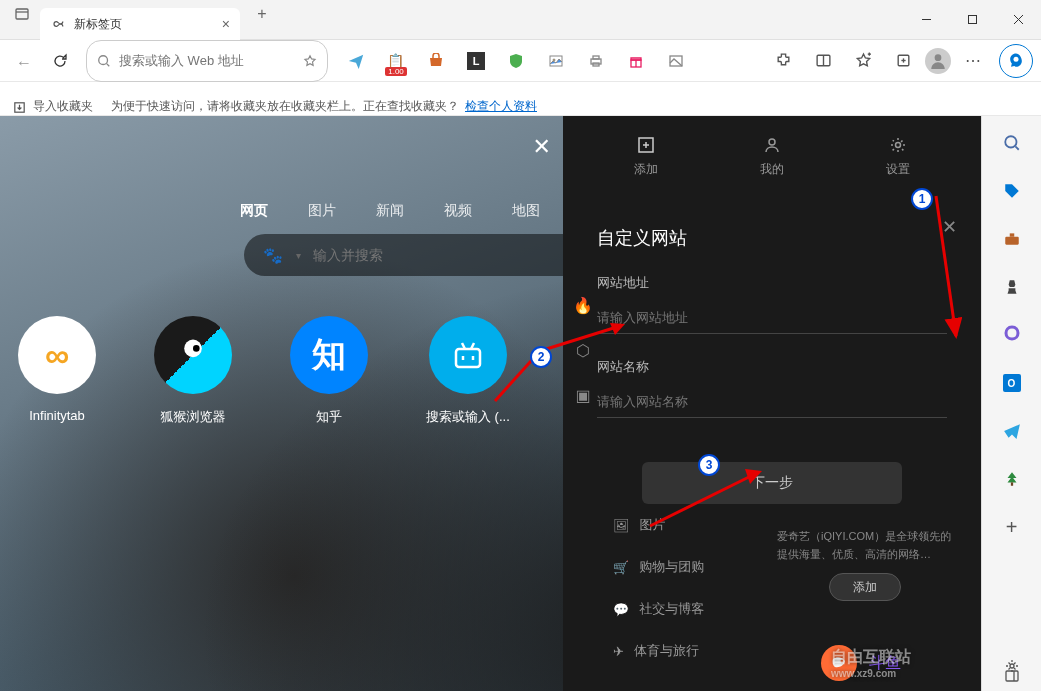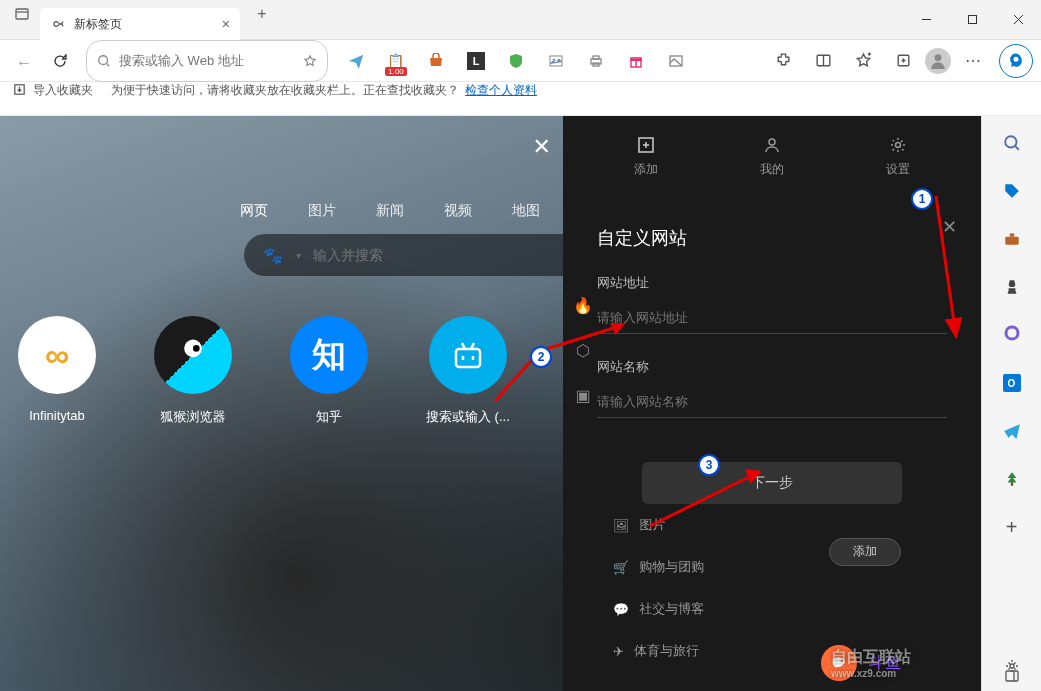--- a/index.html
+++ b/index.html
@@ -17,29 +17,29 @@
 .toolbar{height:42px;display:flex;align-items:center;padding:0 8px;gap:4px;border-bottom:1px solid #e8e8e8}
 .nav-btn{width:32px;height:32px;display:flex;align-items:center;justify-content:center;color:#999;border-radius:4px}
 .nav-btn.active{color:#333}
 .addr-bar{flex:0 0 240px;height:42px;border:1px solid #ccc;border-radius:15px;display:flex;align-items:center;padding:0 10px;gap:8px;margin:0 6px}
 .addr-bar input{border:none;outline:none;font-size:13px;flex:1;color:#666}
 .tb-icon{width:36px;height:36px;display:flex;align-items:center;justify-content:center;color:#555;position:relative}
 .tb-badge{position:absolute;bottom:3px;font-size:8px;background:#d33;color:#fff;padding:0 3px;border-radius:2px}
 .tb-spacer{flex:1}
 .avatar{width:26px;height:26px;border-radius:50%;background:#ccc;display:flex;align-items:center;justify-content:center}
 .copilot-btn{width:34px;height:34px;border:1px solid #0078d4;border-radius:50%;display:flex;align-items:center;justify-content:center;color:#0078d4;margin-left:4px}
-.fav-bar{height:34px;display:flex;align-items:flex-start;padding:0 12px;gap:6px;font-size:12px;color:#555;border-bottom:1px solid #e8e8e8}
+.fav-bar{height:34px;display:flex;align-items:flex-end;padding:0 12px;gap:6px;font-size:12px;color:#555;border-bottom:1px solid #e8e8e8}
 .fav-bar a{color:#0066cc;text-decoration:underline}
 .content{position:relative;height:575px;display:flex}
 .main-area{width:981px;height:100%;position:relative;background:linear-gradient(160deg,#8a9ba8 0%,#6b7d8a 30%,#4a5d6a 60%,#2a3d4a 100%);overflow:hidden}
 .bg-texture{position:absolute;inset:0;background:radial-gradient(ellipse at 70% 90%,#1a1a1a 0%,transparent 50%),radial-gradient(circle at 30% 80%,#2a2a2a 0%,transparent 40%)}
 .close-x{position:absolute;top:18px;right:430px;color:#fff;font-size:22px;cursor:pointer;z-index:2}
 .nav-tabs{position:absolute;top:86px;left:240px;display:flex;gap:40px;color:#fff;font-size:14px;z-index:2}
 .nav-tabs span{opacity:.85}
-.nav-tabs span:first-child{opacity:1;font-weight:400}
+.nav-tabs span:first-child{opacity:1;font-weight:700}
 .search-box{position:absolute;top:118px;left:244px;width:560px;height:42px;background:rgba(0,0,0,.5);border-radius:21px;display:flex;align-items:center;padding:0 18px;gap:12px;z-index:2}
 .search-logo{width:22px;height:22px;display:flex;align-items:center;justify-content:center;color:#4a90e2;font-size:16px}
 .search-box input{flex:1;background:none;border:none;outline:none;color:#aaa;font-size:14px}
 .tiles{position:absolute;top:200px;left:18px;display:flex;gap:58px;z-index:2}
 .tile{display:flex;flex-direction:column;align-items:center;gap:14px;color:#fff}
 .tile-icon{width:78px;height:78px;border-radius:50%;display:flex;align-items:center;justify-content:center;font-size:34px;font-weight:bold}
 .tile-label{font-size:13px}
 .t1{background:#fff;color:#f5a623}
 .t2{background:linear-gradient(135deg,#1a1a1a 50%,#00d4ff 50%)}
 .t3{background:#0084ff;color:#fff}
@@ -328,20 +328,21 @@
         <div class="rp-cat">
             <span>💬</span>
             <span>社交与博客</span>
           </div>
         <div class="rp-cat">
             <span>✈</span>
             <span>体育与旅行</span>
           </div>
       </div>
       <div class="rp-card">
+        <div>爱奇艺（iQIYI.COM）是全球领先的提供海量、优质、高清的网络…</div>
         <div class="rp-card-btn">添加</div>
       </div>
       <div class="rp-douyu">
         <div class="douyu-icon">
             <svg width="20" height="20" viewBox="0 0 20 20" fill="#fff">
               <path d="M4 6c4-3 9-2 12 2-1 4-5 7-10 6-2-1-3-5-2-8z"></path>
               <circle cx="13" cy="8" r="1.5" fill="#ff6b35"></circle>
             </svg>
           </div>
         <span>斗鱼</span>

